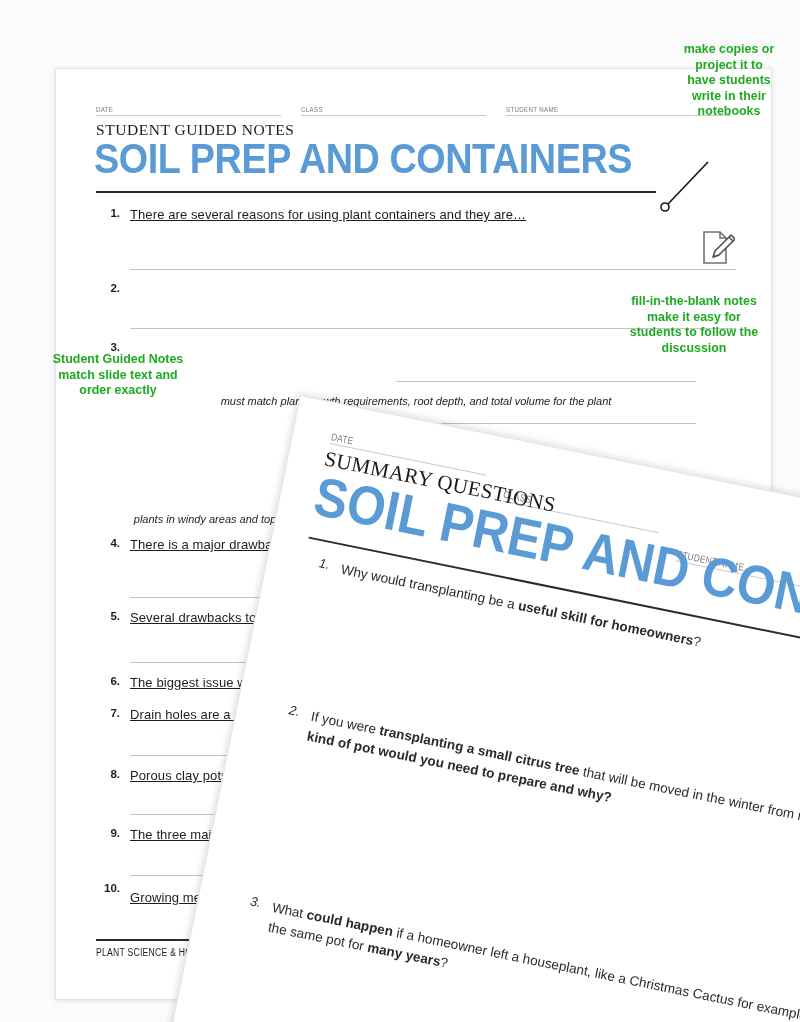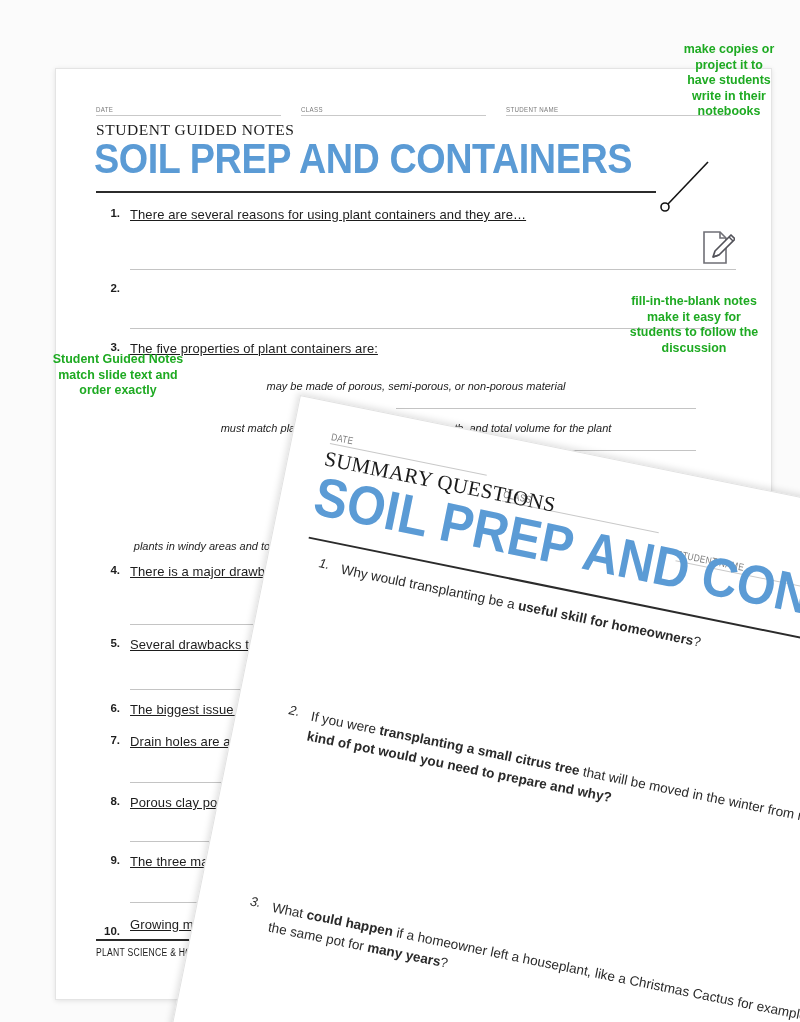--- a/index.html
+++ b/index.html
@@ -189,24 +189,22 @@
         </div>
         <div class="ansline"></div>
 
         <div class="q" style="height:46px;padding-top:12px">
           <span class="qnum" style="top:12px">2.</span>
         </div>
         <div class="ansline"></div>
 
         <div class="q" style="height:26px;padding-top:12px">
           <span class="qnum" style="top:12px">3.</span>
-          <div class="qtext">The five properties of plant containers are:</div>
-        </div>
-
-        <div class="sub" style="margin-top:12px">may be made of porous, semi-porous, or non-porous material</div>
+        </div>
+
         <div class="subline" style="margin-top:14px"></div>
         <div class="sub" style="margin-top:12px">must match plant growth requirements, root depth, and total volume for the plant</div>
         <div class="subline" style="margin-top:14px"></div>
         <div class="sub" style="margin-top:14px">dark shaded containers absorb more heat</div>
         <div class="sub" style="margin-top:24px">holes are a needed in all containers</div>
         <div class="sub" style="margin-top:20px">plants in windy areas and top heavy plants need stable containers
 while growers who move plants need lighter ones</div>
 
         <div class="q" style="height:60px;padding-top:10px">
           <span class="qnum" style="top:10px">4.</span>
@@ -237,21 +235,21 @@
         </div>
         <div class="ansline"></div>
 
         <div class="q" style="height:48px;padding-top:12px">
           <span class="qnum" style="top:12px">9.</span>
           <div class="qtext">The three main features of good growing media are…</div>
         </div>
         <div class="ansline"></div>
 
         <div class="q" style="height:30px;padding-top:14px">
-          <span class="qnum" style="top:22px;width:30px;left:-6px">10.</span>
+          <span class="qnum" style="top:6px;width:30px;left:-6px">10.</span>
           <div class="qtext">Growing medium should never be…</div>
         </div>
 
       </div>
 
       <div class="footer-rule"></div>
       <div class="footer-txt">PLANT SCIENCE &amp; HORTICULTURE</div>
     </div>
   </div>
 

